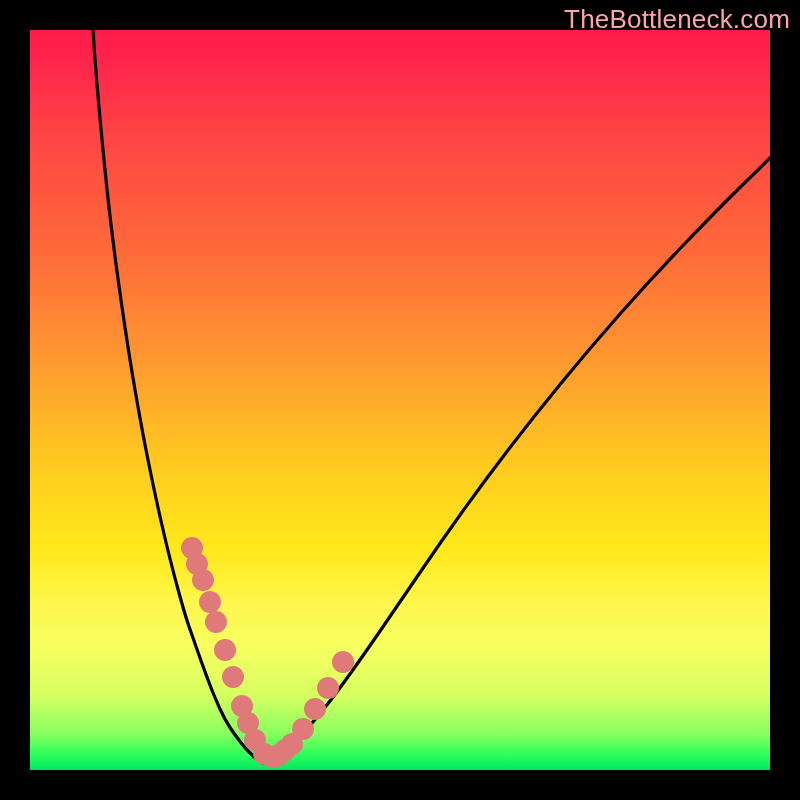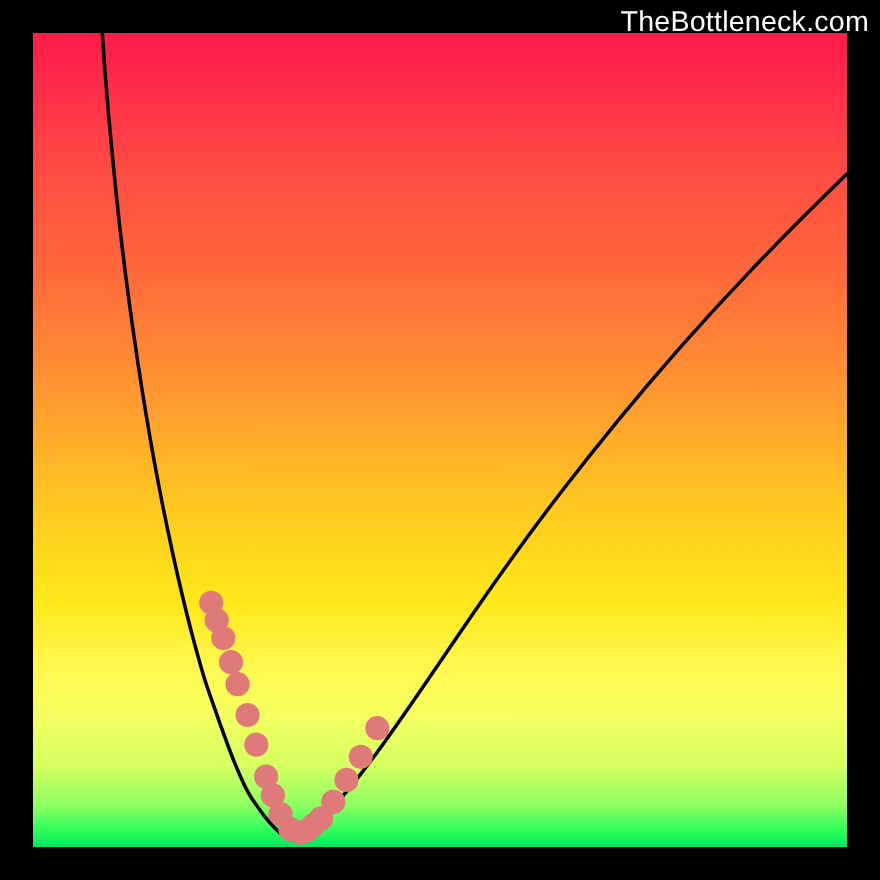--- a/index.html
+++ b/index.html
@@ -45,21 +45,21 @@
     position: absolute;
     left: 0;
     top: 0;
     width: 740px;
     height: 740px;
   }
   .watermark {
     position: absolute;
     top: 4px;
     right: 10px;
-    color: #ffffff;
+    color: #fca5a5;
     font-size: 26px;
     font-weight: 500;
     letter-spacing: 0.2px;
     user-select: none;
   }
 </style>
 </head>
 <body>
 
 <div class="frame">

